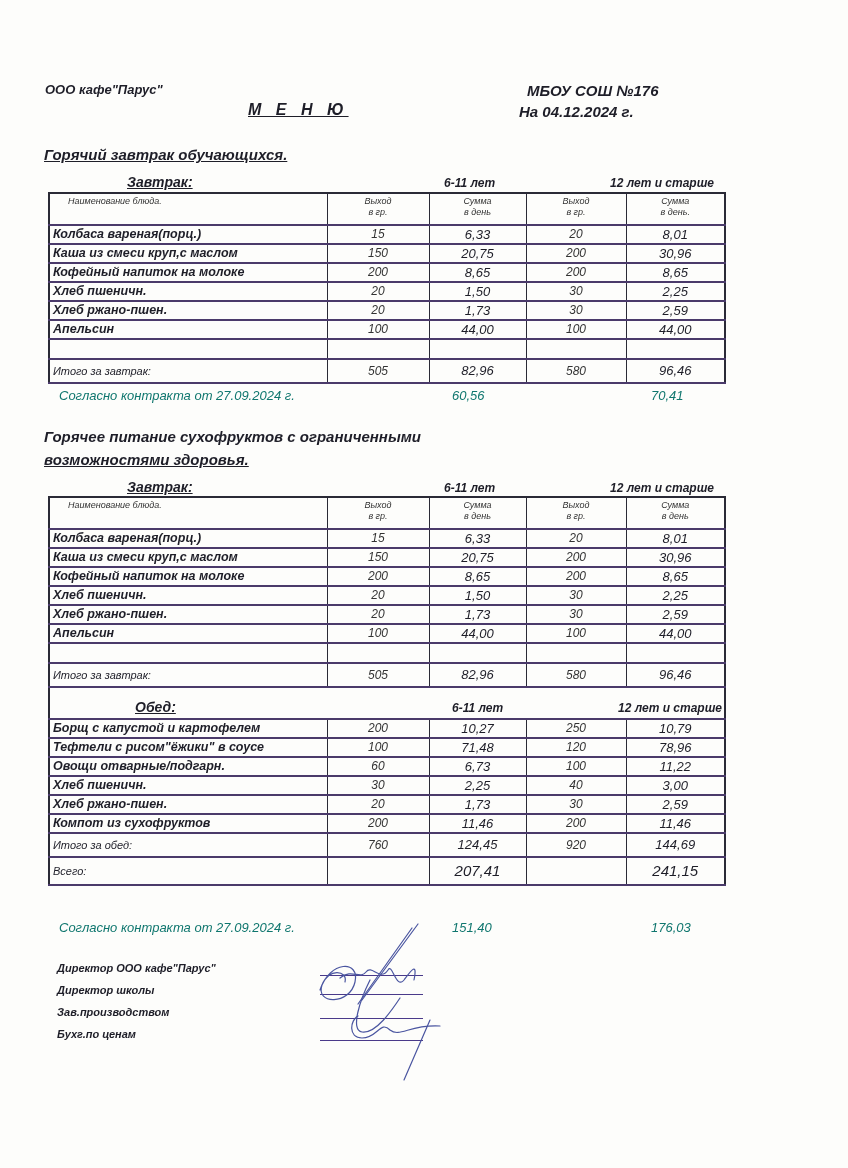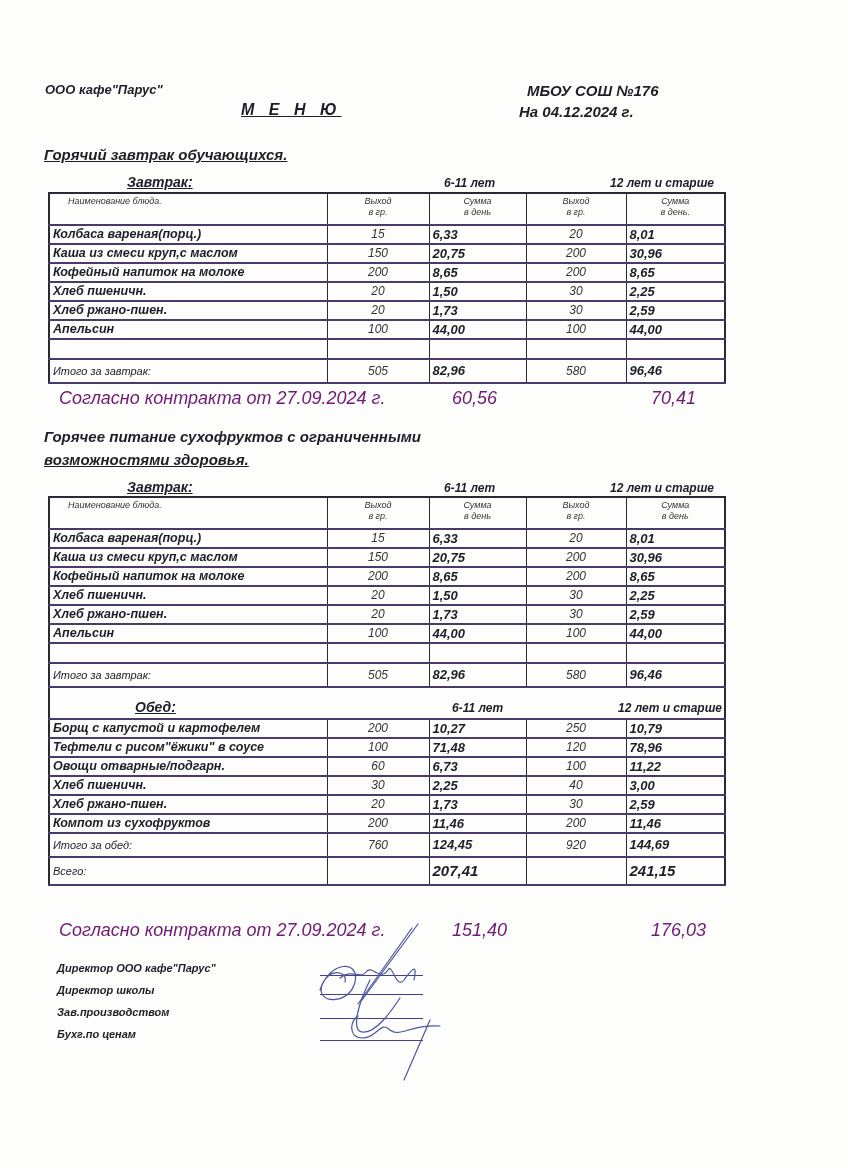--- a/index.html
+++ b/index.html
@@ -4,54 +4,54 @@
 <style>
   html, body { margin: 0; padding: 0; }
   body {
     width: 848px; height: 1168px; background: #fdfdfb; position: relative;
     font-family: "Liberation Sans", sans-serif; color: #1e1e28; overflow: hidden;
   }
   .abs { position: absolute; }
 
   #org { left: 45px; top: 82px; font-size: 13px; font-weight: bold; font-style: italic; }
   #school { left: 527px; top: 82px; font-size: 15px; font-weight: bold; font-style: italic; }
-  #menu-title { left: 241px; top: 101px; font-size: 16px; font-weight: bold; font-style: italic; letter-spacing: 5px; text-decoration: underline; }
+  #menu-title { left: 248px; top: 101px; font-size: 16px; font-weight: bold; font-style: italic; letter-spacing: 5px; text-decoration: underline; }
   #date { left: 519px; top: 103px; font-size: 15px; font-weight: bold; font-style: italic; }
   .sec-title { left: 44px; font-size: 15px; font-weight: bold; font-style: italic; text-decoration: underline; line-height: 22px; }
 
   .sub-head { position: absolute; left: 40px; width: 676px; height: 18px; font-size: 12px; font-style: italic; font-weight: bold; }
   .sub-head .meal { position: absolute; left: 87px; top: 0; font-size: 14px; text-decoration: underline; }
   .sub-head .age1 { position: absolute; left: 404px; top: 2px; }
   .sub-head .age2 { position: absolute; right: 2px; top: 2px; }
 
   table.menu {
     position: absolute; left: 48px; width: 676px; border-collapse: collapse;
     border: 2px solid #2a2a36; table-layout: fixed;
   }
   table.menu td {
     border: 1px solid #2a2a36; border-bottom: 2px solid #4a3a6a;
     padding: 0 3px; font-style: italic; font-size: 13px; height: 17px; line-height: 17px;
   }
   table.menu td.name { font-weight: bold; text-align: left; font-size: 12.5px; }
   table.menu td.g { text-align: center; font-size: 12px; color: #333; font-weight: normal; }
-  table.menu td.s { text-align: left; font-weight: bold; font-size: 13px; }
+  table.menu td.s { text-align: center; font-weight: normal; font-size: 13px; }
   table.menu tr.hdr td { height: 28px; line-height: 11px; font-size: 9px; color: #333; vertical-align: top; padding-top: 2px; text-align: center; }
   table.menu tr.hdr td.name { font-weight: normal; font-size: 9px; text-align: left; padding-left: 18px; }
   table.menu tr.empty td { height: 18px; }
   table.menu tr.total td { height: 22px; line-height: 22px; border-top: 2px solid #2a2a36; }
   table.menu tr.total td.name { font-weight: normal; font-size: 11px; }
   table.menu tr.grand td { height: 26px; line-height: 26px; border-top: 2px solid #2a2a36; }
   table.menu tr.grand td.name { font-weight: normal; font-size: 11px; }
   table.menu tr.grand td.s { font-size: 15px; }
   table.menu tr.midhead td { height: 30px; border-left: none; border-right: none; border-top: 2px solid #2a2a36; position: relative; }
 
   col.c1 { width: 278px; } col.c2 { width: 102px; } col.c3 { width: 97px; }
   col.c4 { width: 100px; } col.c5 { width: 99px; }
 
-  .contract { position: absolute; left: 0; width: 848px; height: 18px; font-size: 18px; font-style: italic; color: #701a75; }
+  .contract { position: absolute; left: 0; width: 848px; height: 18px; font-size: 13px; font-style: italic; color: #0f766e; }
   .contract .lbl { position: absolute; left: 59px; }
   .contract .v1 { position: absolute; left: 452px; }
   .contract .v2 { position: absolute; left: 651px; }
 
   .sig-label { position: absolute; left: 57px; font-size: 11px; font-weight: bold; font-style: italic; }
   .sig-line { position: absolute; left: 320px; width: 103px; height: 0; border-top: 1.5px solid #4a3a8a; }
 </style>
 </head>
 <body>
 

